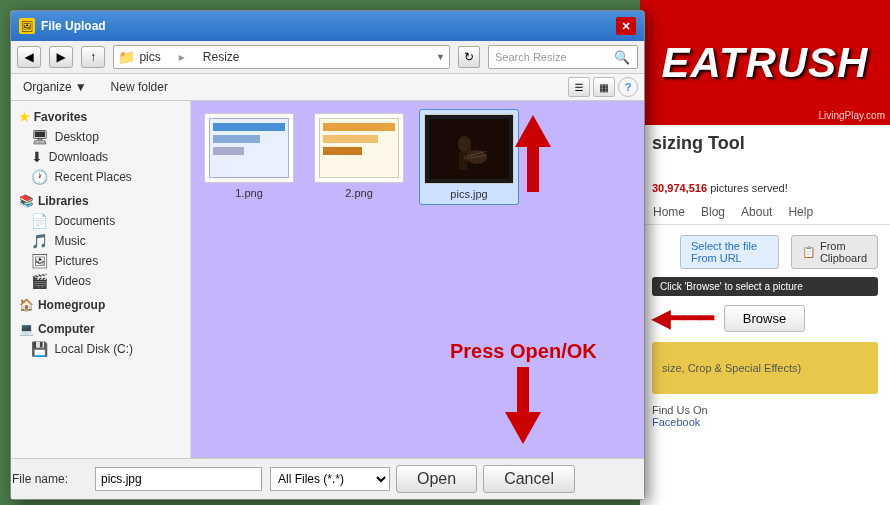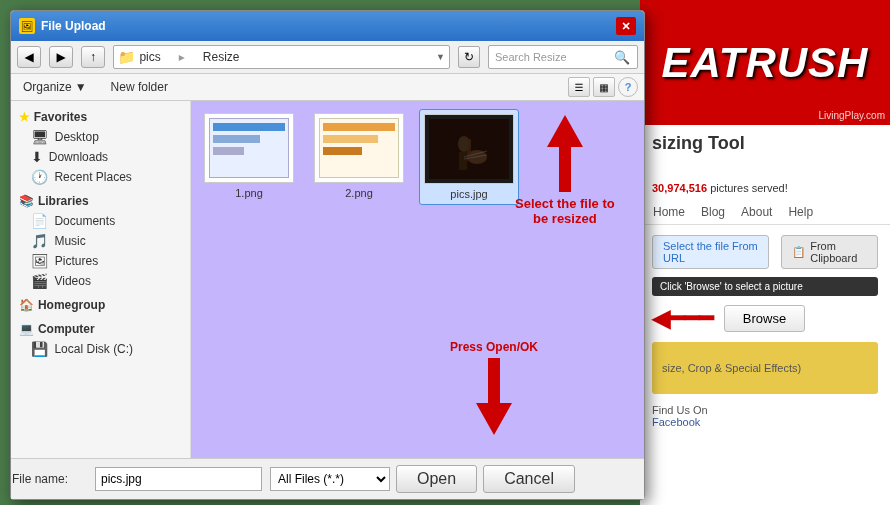--- a/index.html
+++ b/index.html
@@ -510,20 +510,21 @@
     }
 
     .right-content {
       padding: 10px 12px;
     }
 
     .url-row {
       display: flex;
       gap: 12px;
       margin-bottom: 8px;
+      margin-left: 28px;
     }
 
     .btn-url-tab {
       padding: 4px 10px;
       border: 1px solid #bbb;
       border-radius: 3px;
       font-size: 11px;
       cursor: pointer;
       background: #e0eeff;
       color: #2a70c9;
@@ -794,23 +795,19 @@
         <button class="dialog-btn">Open</button>
         <button class="dialog-btn">Cancel</button>
       </div>
     </div>
   </div>
 </div>
 
 <div style="position:absolute; top:115px; left:515px; display:flex; flex-direction:column; align-items:center;">
   <div style="width:0;height:0;border-left:18px solid transparent;border-right:18px solid transparent;border-bottom:32px solid #cc0000;"></div>
   <div style="width:12px;height:45px;background:#cc0000;"></div>
-  <div style="color:#cc0000;font-weight:bold;font-size:13px;text-align:center;margin-top:4px;">
-    <div>Select the file to</div>
-    <div>be resized</div>
-  </div>
 </div>
 
 <div style="position:absolute; top:340px; left:450px; display:flex; flex-direction:column; align-items:center;">
-  <div style="color:#cc0000;font-weight:bold;font-size:12px;text-align:center;margin-bottom:4px;">Press Open/OK</div>
+  <div style="color:#cc0000;font-weight:bold;font-size:20px;text-align:center;margin-bottom:4px;">Press Open/OK</div>
   <div style="width:12px;height:45px;background:#cc0000;"></div>
   <div style="width:0;height:0;border-left:18px solid transparent;border-right:18px solid transparent;border-top:32px solid #cc0000;"></div>
 </div>
 
 </body></html>

